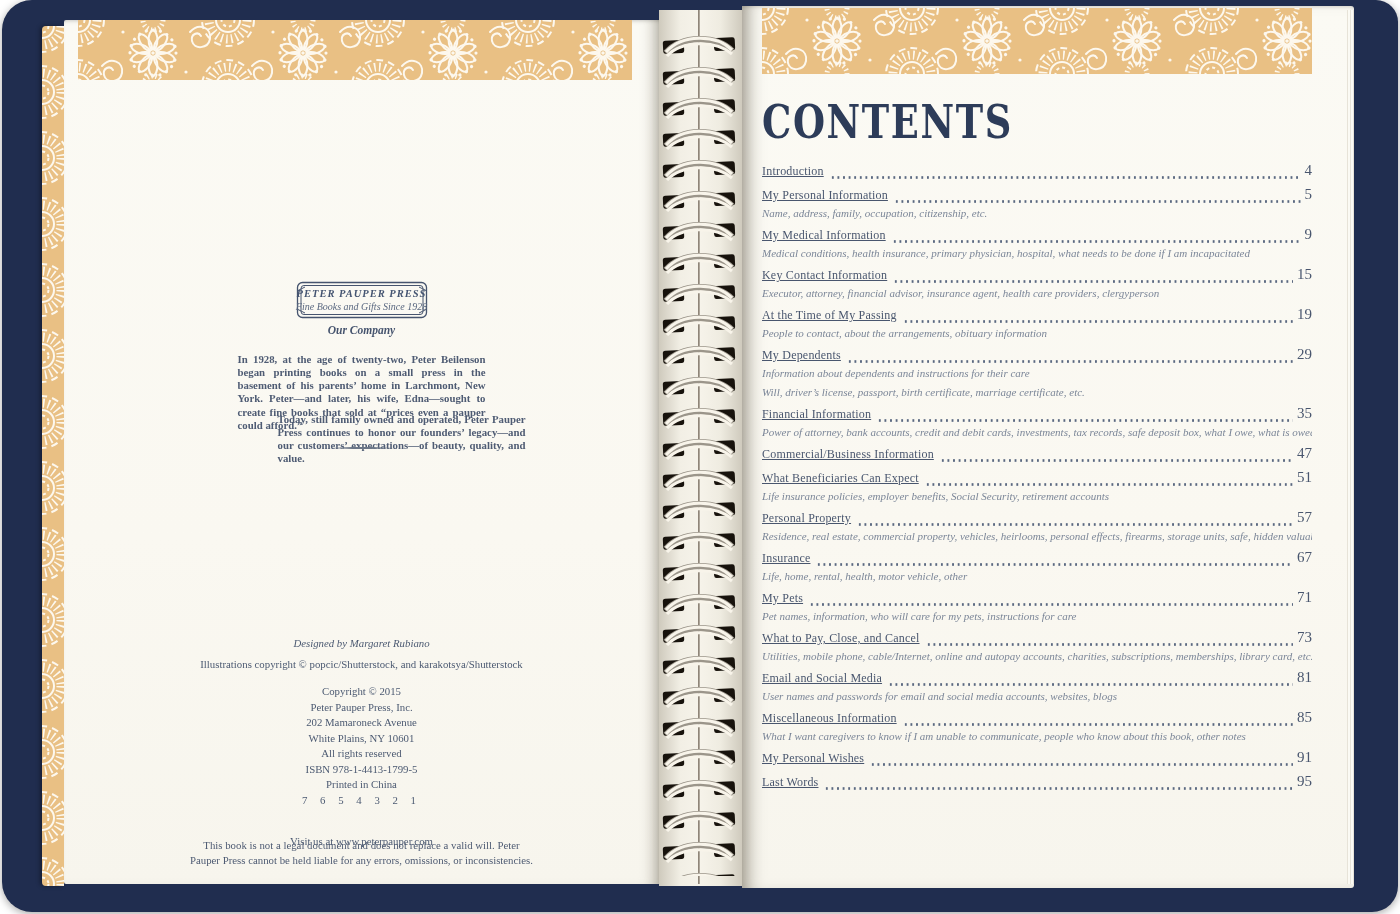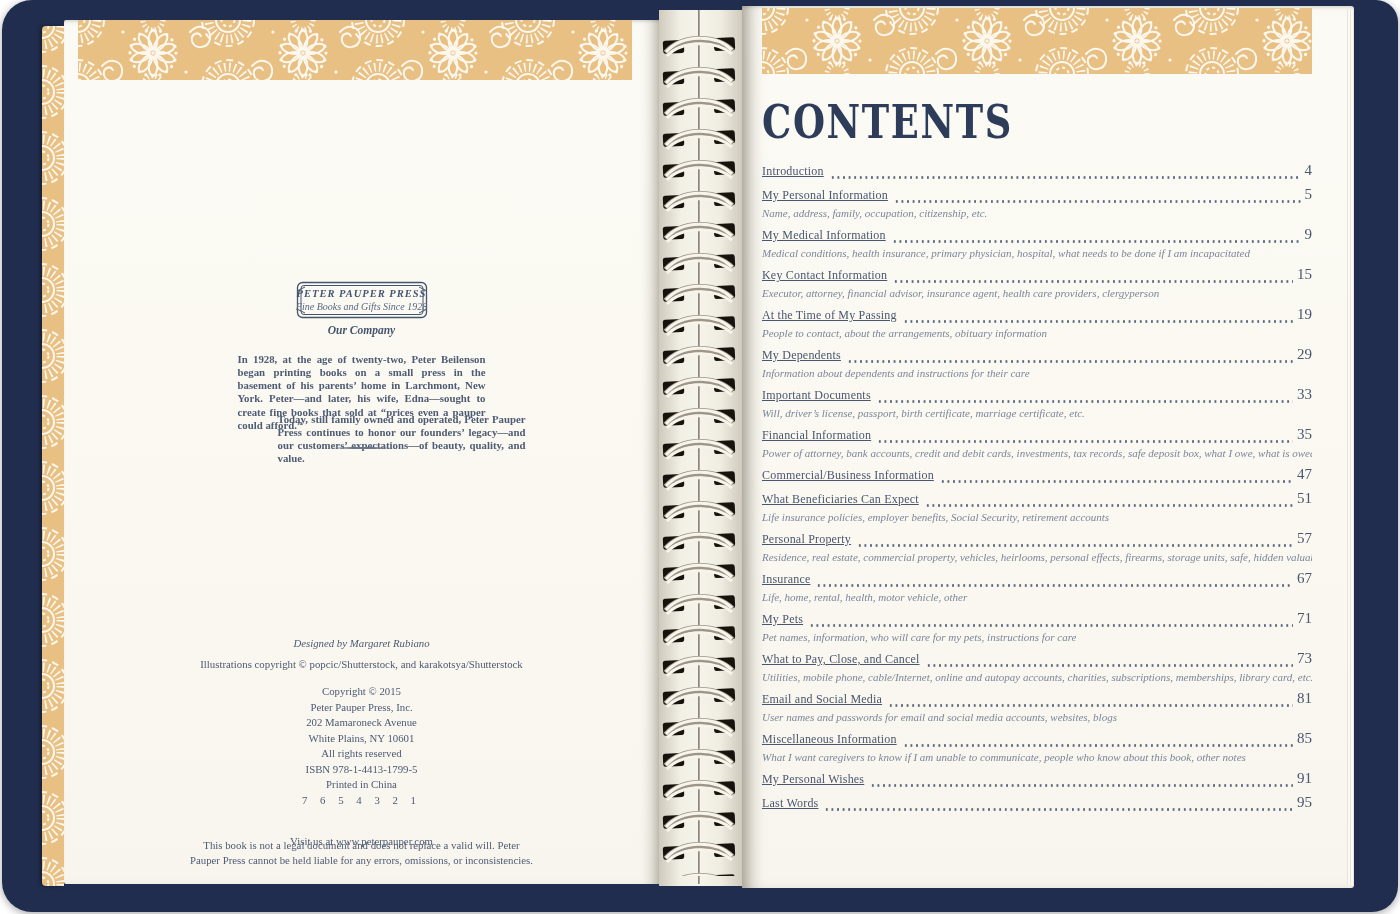--- a/index.html
+++ b/index.html
@@ -234,25 +234,20 @@
         <div class="toc-entry">
           <div class="toc-row">
             <span class="toc-label">My Dependents</span>
             <span class="toc-dots"></span>
             <span class="toc-page">29</span>
           </div>
           <div class="toc-desc">Information about dependents and instructions for their care</div>
         </div>
 
         <div class="toc-entry">
-          <div class="toc-row">
-            <span class="toc-label">Important Documents</span>
-            <span class="toc-dots"></span>
-            <span class="toc-page">33</span>
-          </div>
           <div class="toc-desc">Will, driver’s license, passport, birth certificate, marriage certificate, etc.</div>
         </div>
 
         <div class="toc-entry">
           <div class="toc-row">
             <span class="toc-label">Financial Information</span>
             <span class="toc-dots"></span>
             <span class="toc-page">35</span>
           </div>
           <div class="toc-desc">Power of attorney, bank accounts, credit and debit cards, investments, tax records, safe deposit box, what I owe, what is owed to me</div>

